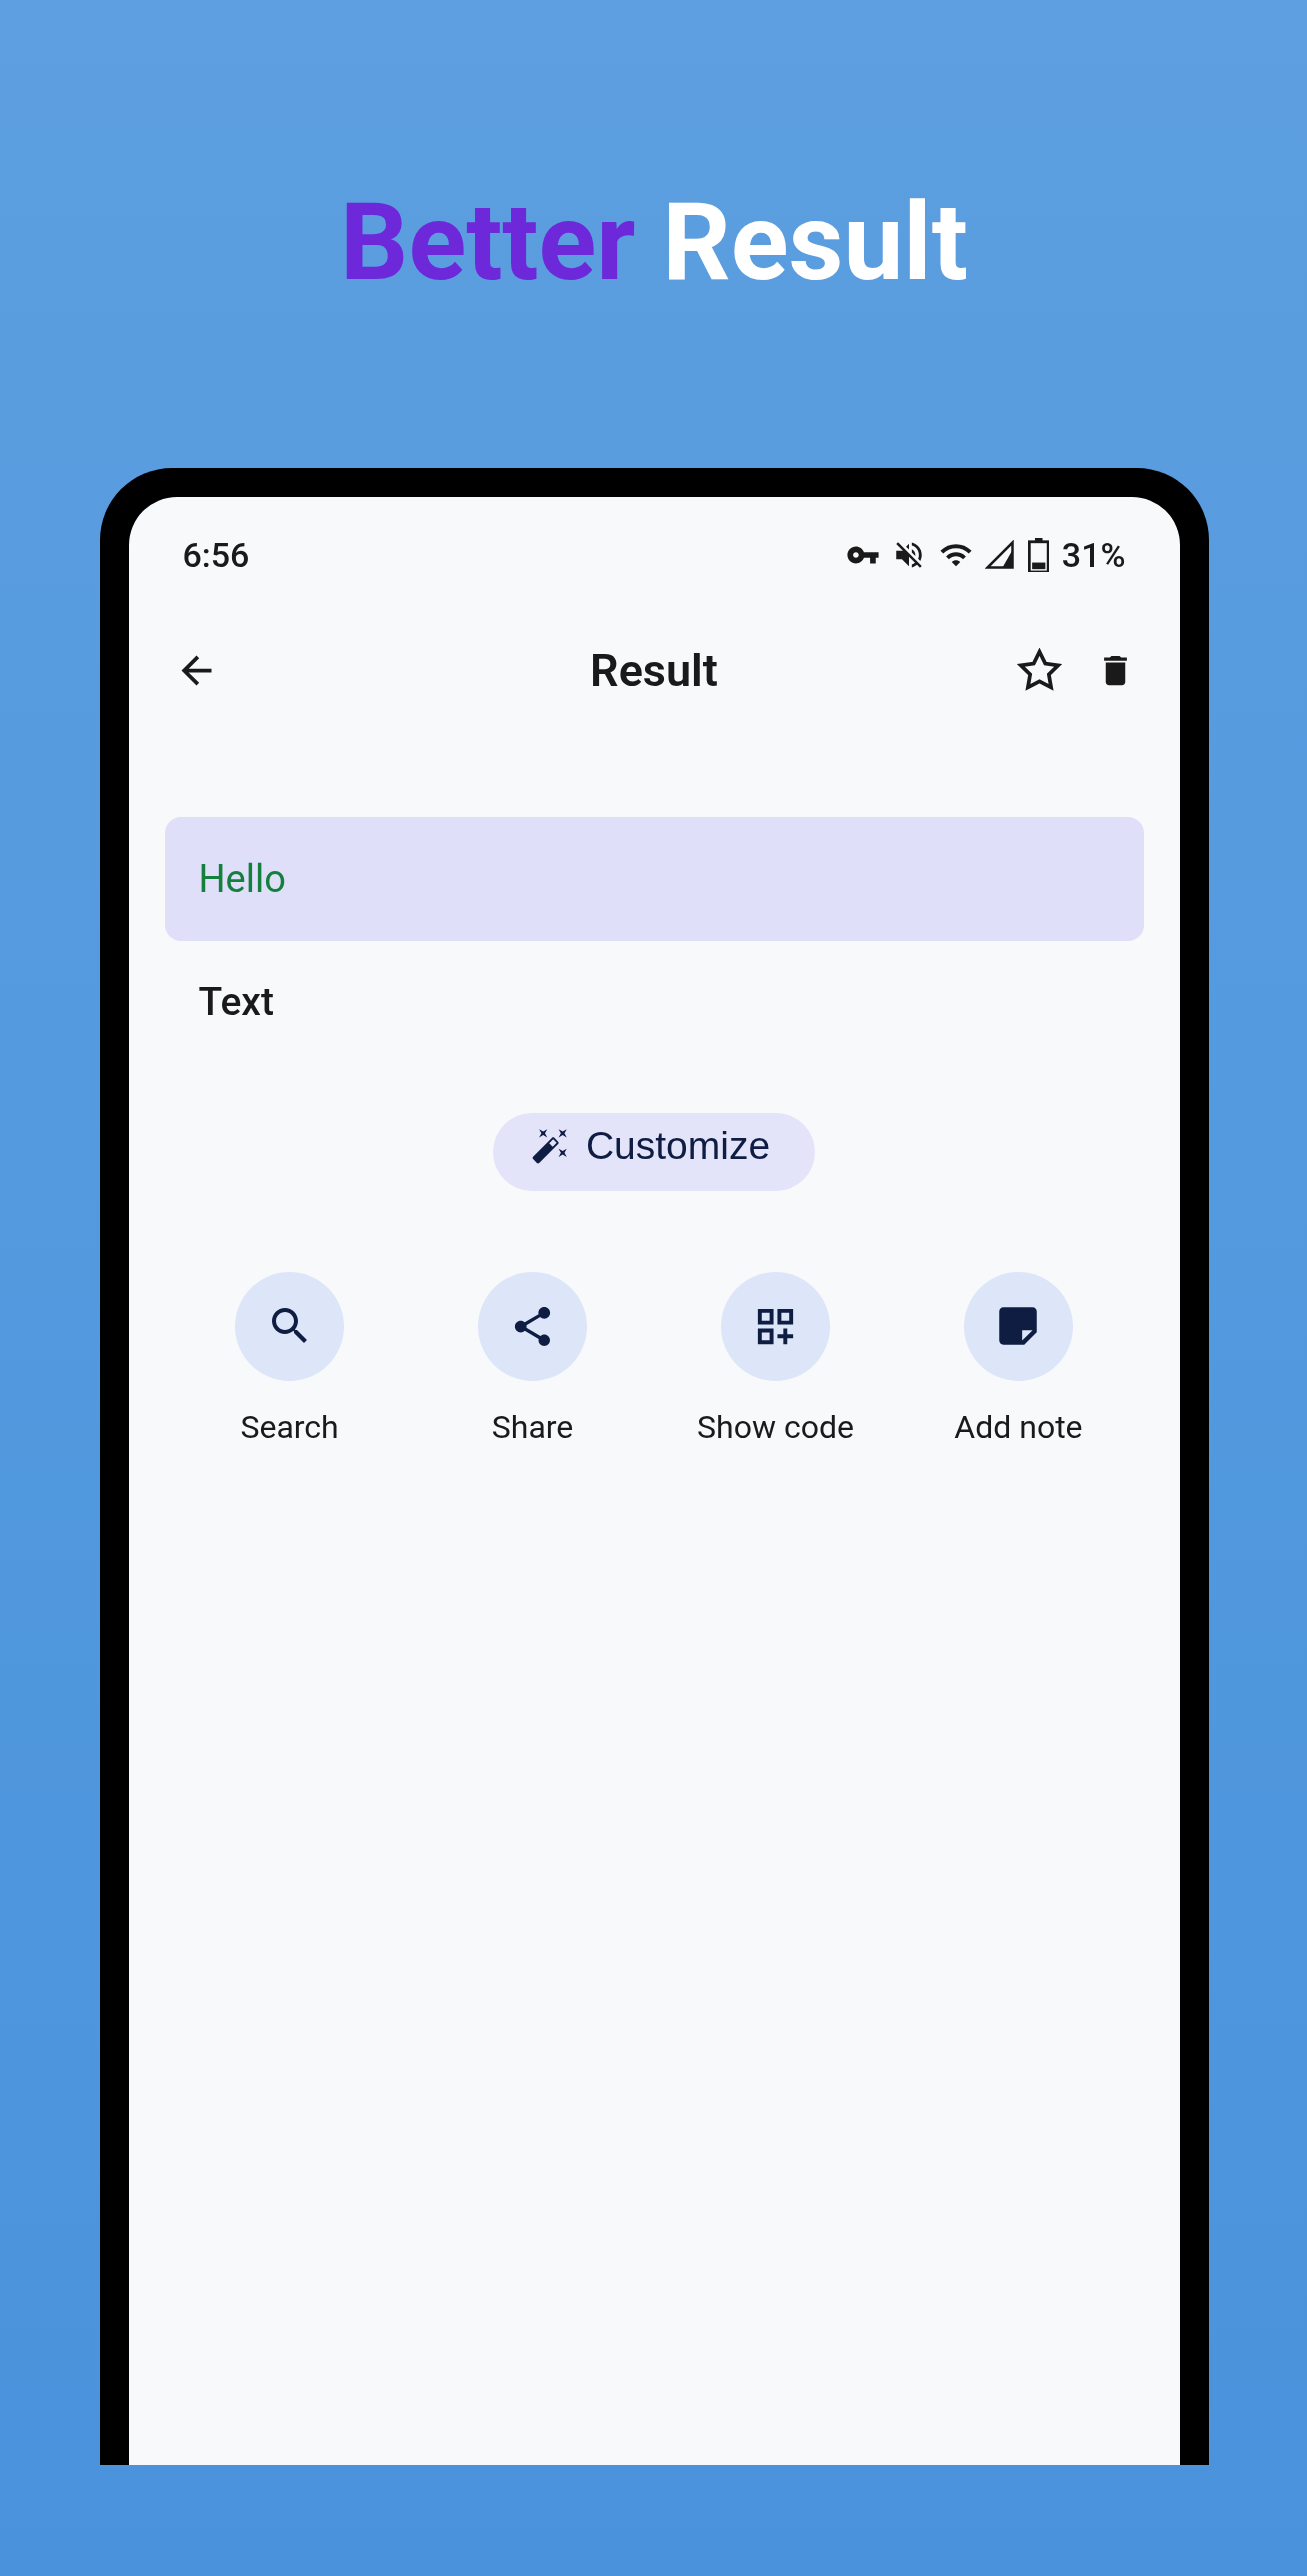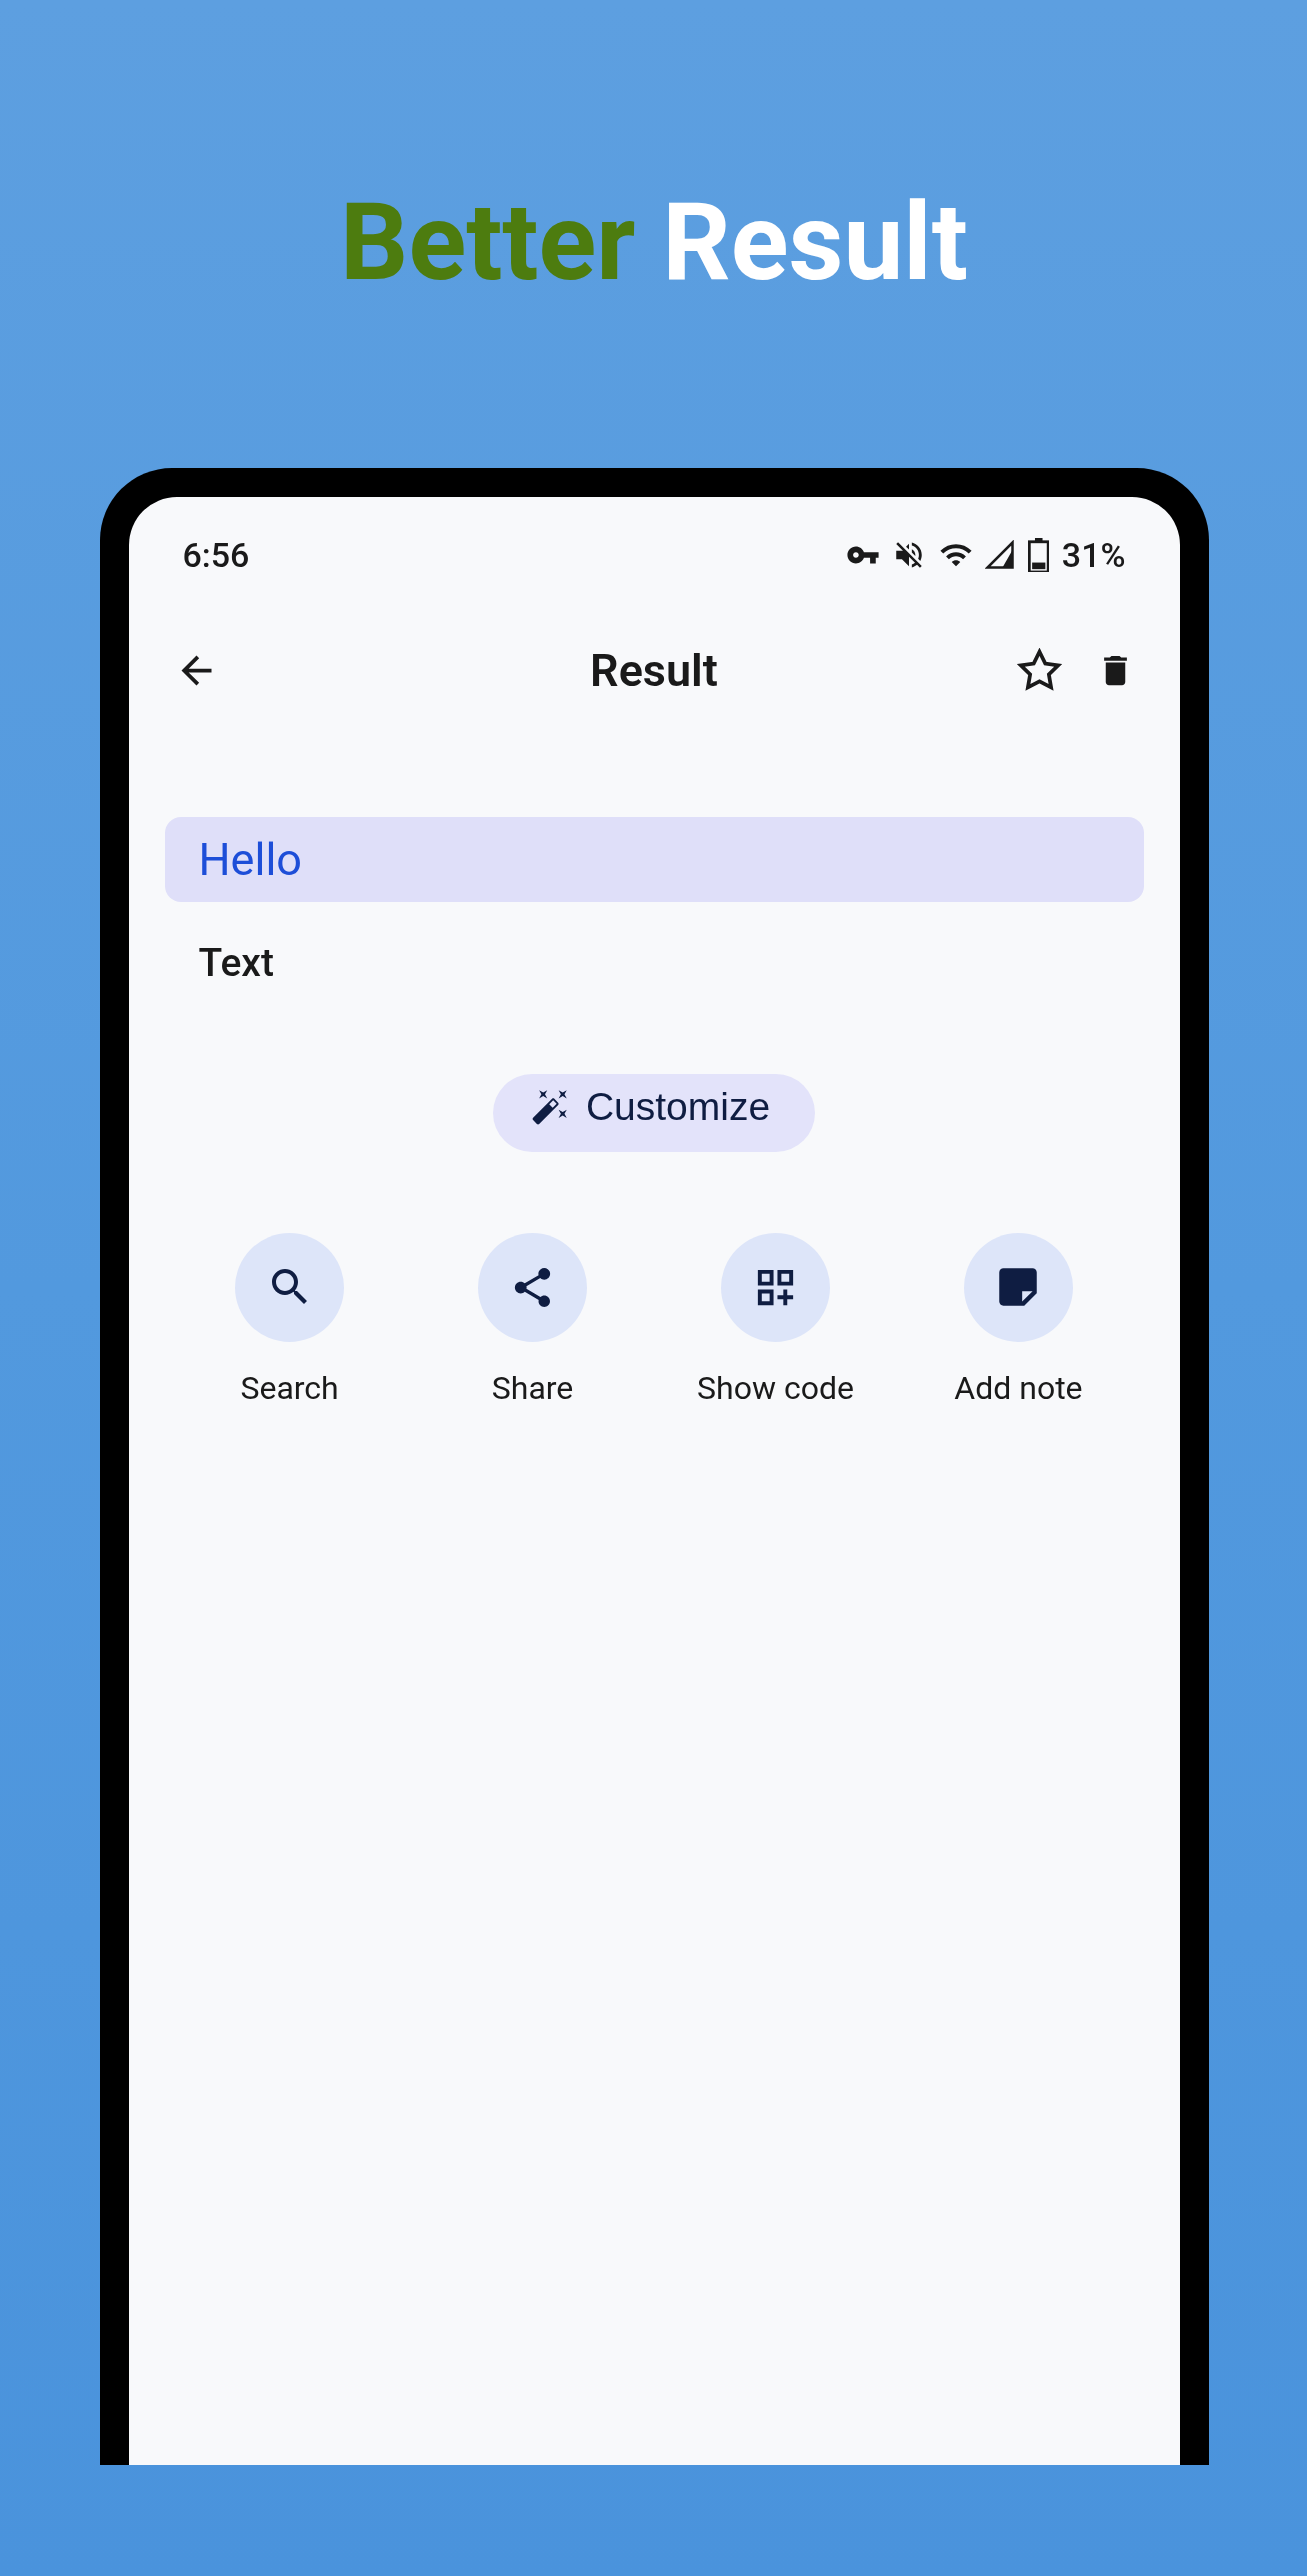--- a/index.html
+++ b/index.html
@@ -22,21 +22,21 @@
       margin-top: 179px;
       margin-bottom: 161px;
     }
     .marketing-header h1 {
       font-size: 107px;
       font-weight: 700;
       line-height: 1.2;
       color: #ffffff;
     }
     .marketing-header .accent {
-      color: #4d7c0f;
+      color: #6d28d9;
     }
     .phone-frame {
       width: 1109px;
       background: #000000;
       border-radius: 72px 72px 0 0;
       padding: 29px 29px 0 29px;
       display: flex;
       flex-direction: column;
     }
     .phone-screen {
@@ -90,24 +90,24 @@
       border: none;
       cursor: pointer;
       display: flex;
       align-items: center;
       justify-content: center;
       padding: 0;
     }
     .content-card {
       background: #dfdff9;
       border-radius: 16px;
-      padding: 16px 34px;
+      padding: 40px 34px;
       margin-top: 93px;
-      font-size: 45px;
-      color: #1d4ed8;
+      font-size: 38px;
+      color: #15803d;
     }
     .meta-row {
       display: flex;
       justify-content: space-between;
       align-items: center;
       padding: 38px 34px 27px 34px;
     }
     .meta-type {
       font-size: 39px;
       font-weight: 500;

